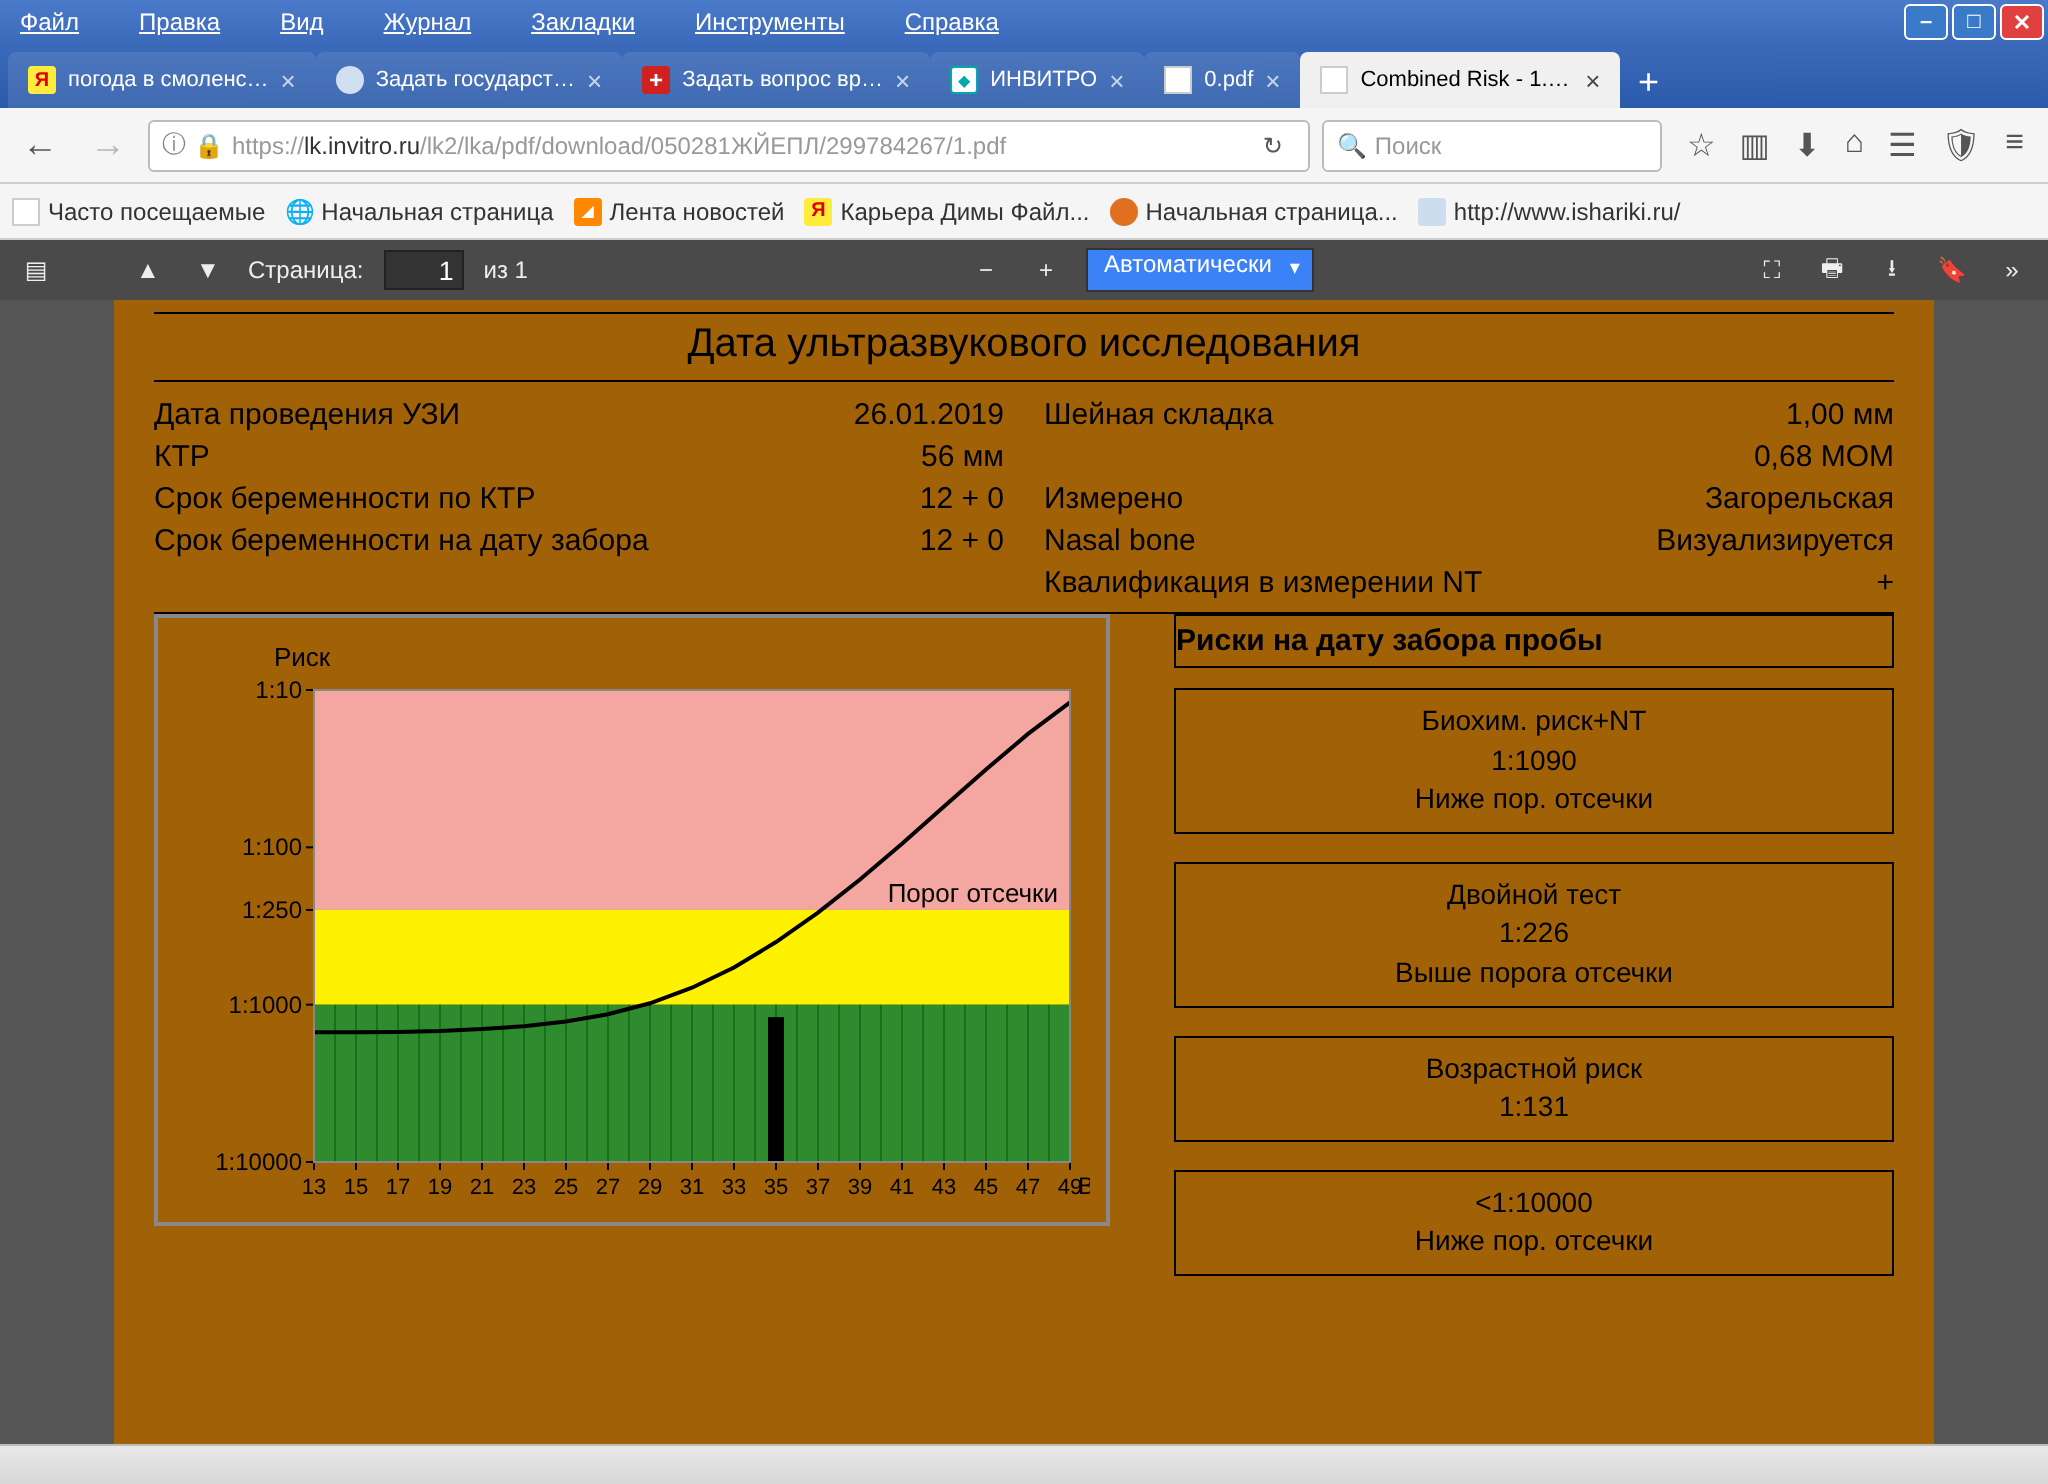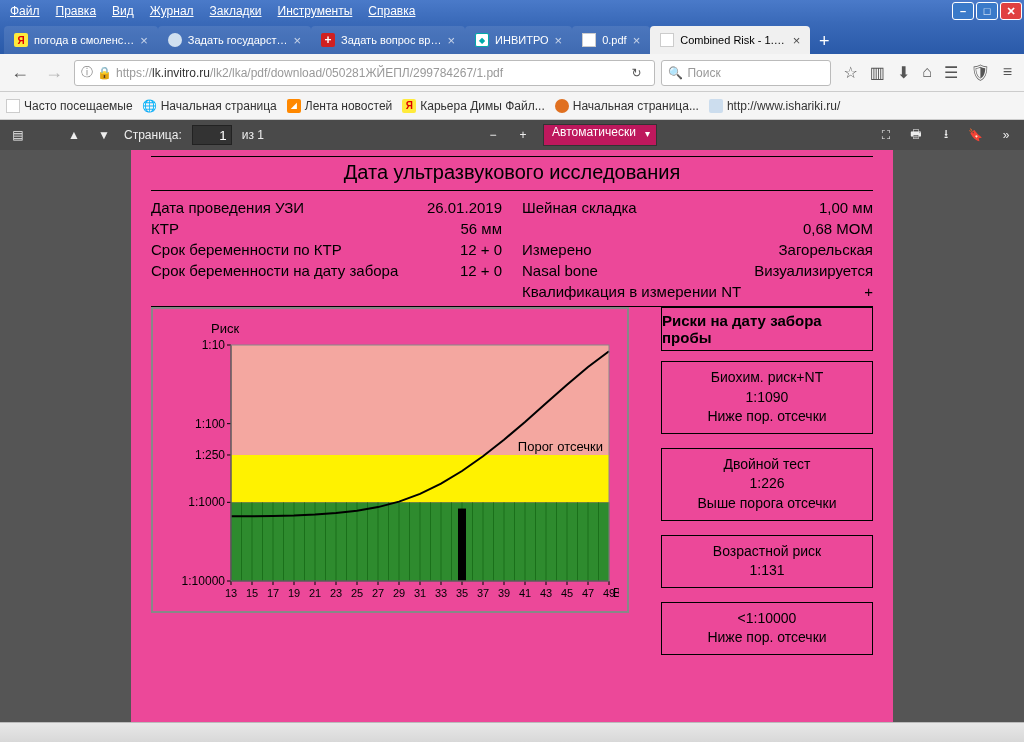--- a/index.html
+++ b/index.html
@@ -1,20 +1,20 @@
 <!DOCTYPE html>
 <html><head>
 <meta charset="utf-8">
 <style>
 * { box-sizing: border-box; margin: 0; padding: 0; }
 body { font-family: Arial, sans-serif; font-size: 12px; overflow: hidden; width: 1024px; height: 742px; background: #fff; }
 
 
 .titlebar { height: 22px; background: linear-gradient(to bottom, #4a7ac9, #3a6ab9); display: flex; align-items: center; color: #fff; padding: 0 2px; }
-.menubar { display: flex; gap: 0; flex: 1; }
+.menubar { display: flex; gap: 14px; flex: 1; }
 .menubar span { padding: 2px 8px; cursor: default; text-decoration: underline; }
 .winbtns { display: flex; gap: 2px; }
 .winbtn { width: 22px; height: 18px; border-radius: 3px; display: flex; align-items: center; justify-content: center; font-size: 11px; font-weight: bold; color: #fff; }
 .winbtn.min { background: #3a7ac9; border: 1px solid #fff; }
 .winbtn.max { background: #3a7ac9; border: 1px solid #fff; }
 .winbtn.close { background: #e04040; border: 1px solid #fff; }
 
 
 .tabstrip { height: 32px; background: linear-gradient(to bottom, #3a6ab9, #2a5aa9); display: flex; align-items: flex-end; padding: 0 4px; }
 .tab { height: 28px; padding: 0 10px; display: flex; align-items: center; gap: 6px; color: #fff; font-size: 11px; border-top-left-radius: 4px; border-top-right-radius: 4px; min-width: 0; max-width: 160px; }
@@ -39,26 +39,26 @@
 
 .bookmarks { height: 28px; background: #f5f5f5; border-bottom: 1px solid #ccc; display: flex; align-items: center; padding: 0 6px; gap: 10px; font-size: 12px; color: #333; }
 .bookmark { display: flex; align-items: center; gap: 4px; }
 .bookmark .bico { width: 14px; height: 14px; }
 
 
 .pdftoolbar { height: 30px; background: #4a4a4a; color: #eee; display: flex; align-items: center; padding: 0 8px; gap: 10px; font-size: 12px; }
 .pdficon { width: 20px; height: 20px; display: flex; align-items: center; justify-content: center; }
 .pdftoolbar .sep { flex: 1; }
 .pageinput { width: 40px; height: 20px; background: #333; border: 1px solid #222; color: #fff; text-align: right; padding-right: 4px; }
-.zoomsel { height: 22px; background: #be185d; border: 1px solid #333; color: #fff; padding: 0 20px 0 8px; position: relative; }
+.zoomsel { height: 22px; background: #3b82f6; border: 1px solid #333; color: #fff; padding: 0 20px 0 8px; position: relative; }
 .zoomsel:after { content: "▾"; position: absolute; right: 6px; top: 3px; font-size: 10px; }
 
 
 .pdfviewport { height: calc(742px - 22px - 32px - 38px - 28px - 30px - 20px); background: #555; overflow: hidden; position: relative; display:flex; justify-content:center; }
-.pdfpage { width: 762px; background: #ec4899; padding: 6px 20px 20px 20px; }
+.pdfpage { width: 910px; background: #a16207; padding: 6px 20px 20px 20px; }
 .section-title { font-size: 20px; text-align: center; padding: 4px 0 6px 0; border-top: 1px solid #000; }
 .datahr { border-top: 1px solid #000; margin-bottom: 6px; }
 .datagrid { display: flex; gap: 20px; font-size: 15px; }
 .datacol { flex: 1; }
 .datarow { display: flex; justify-content: space-between; padding: 2px 0; }
 .datarow .label { }
 .datarow .val { text-align: right; white-space: nowrap; }
 .databot { border-bottom: 1px solid #000; padding-bottom: 4px; }
 
 .bottomrow { display: flex; gap: 32px; align-items: flex-start; }

